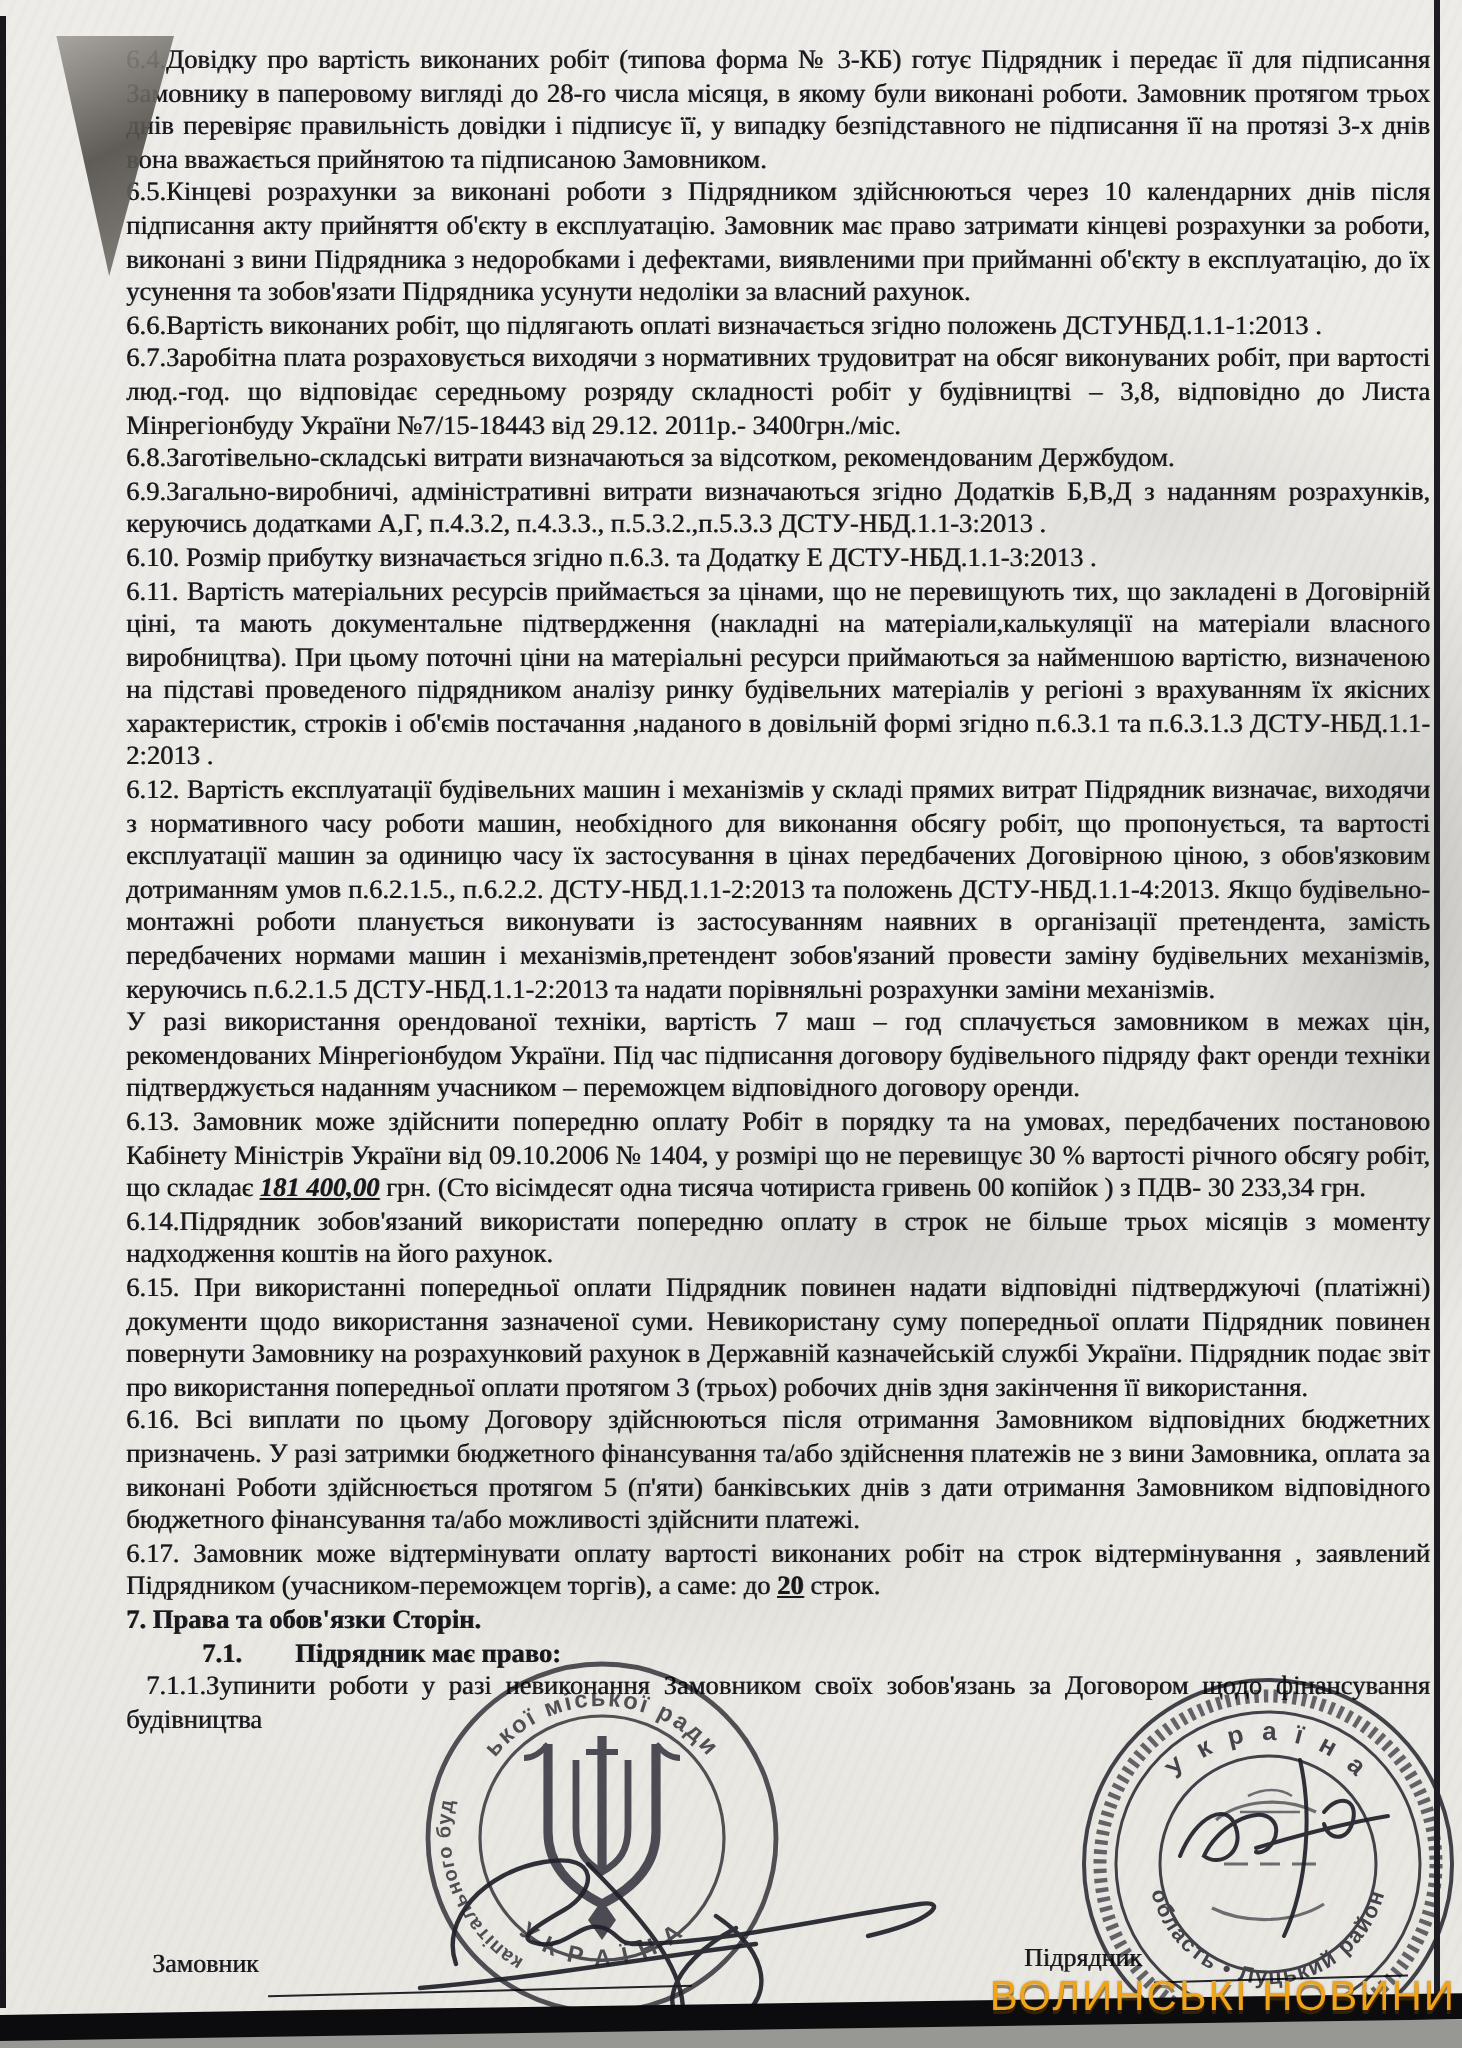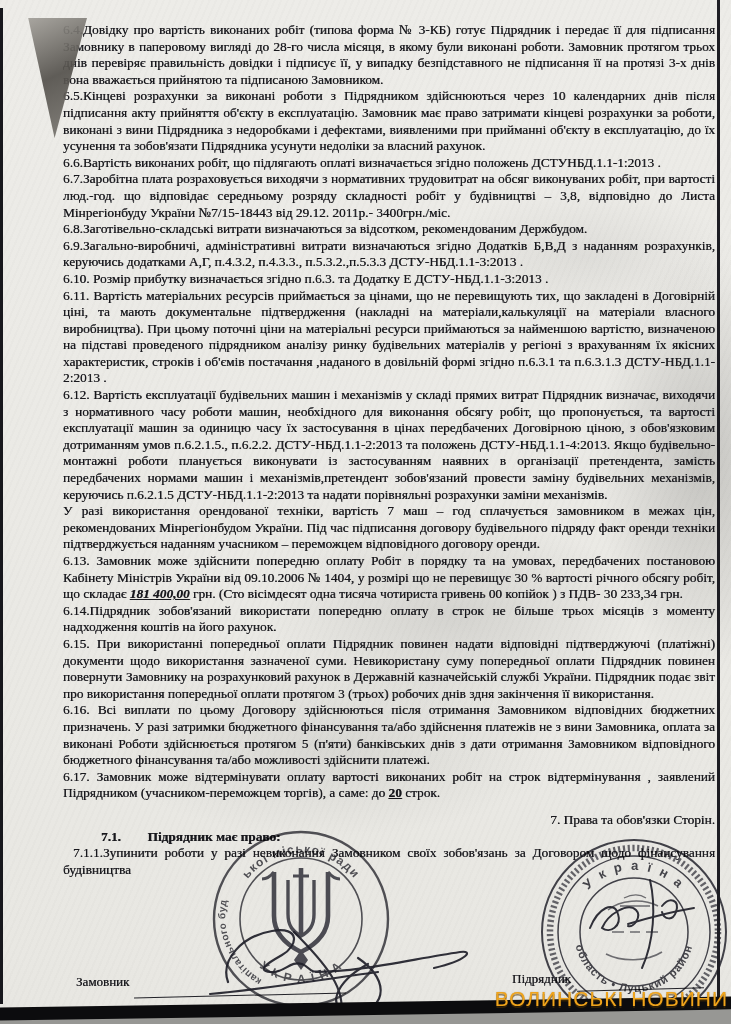--- a/index.html
+++ b/index.html
@@ -28,21 +28,21 @@
     clip-path:polygon(2% 0,100% 0,46% 100%);
     background:linear-gradient(155deg,#a3a09a 0%,#53504b 48%,#7d7a74 100%);
     opacity:.92;
   }
   .text-block{
     position:absolute;left:63px;top:22px;width:652px;z-index:2;
     color:#17171c;font-size:13.3px;line-height:16.6px;
     text-shadow:.35px 0 0 rgba(23,23,28,.75);
   }
   .para{text-align:justify;}
-  .para.center{text-align:right;font-weight:normal;margin-top:10px;}
+  .para.center{text-align:left;font-weight:bold;}
   .para.b71{font-weight:bold;text-align:left;padding-left:38px;}
   .para.indent-sm{text-indent:10px;}
   .para span.u{text-decoration:underline;}
   .para span.i{font-style:italic;}
   .para span.b{font-weight:bold;}
   .stamp{position:absolute;z-index:5;mix-blend-mode:multiply;}
   .stamp-left{left:210px;top:828px;width:182px;height:182px;opacity:.84;}
   .stamp-right{left:536px;top:834px;width:196px;height:196px;opacity:.9;}
   .sig{position:absolute;z-index:6;}
   .sig-customer{left:198px;top:898px;width:300px;height:125px;}

